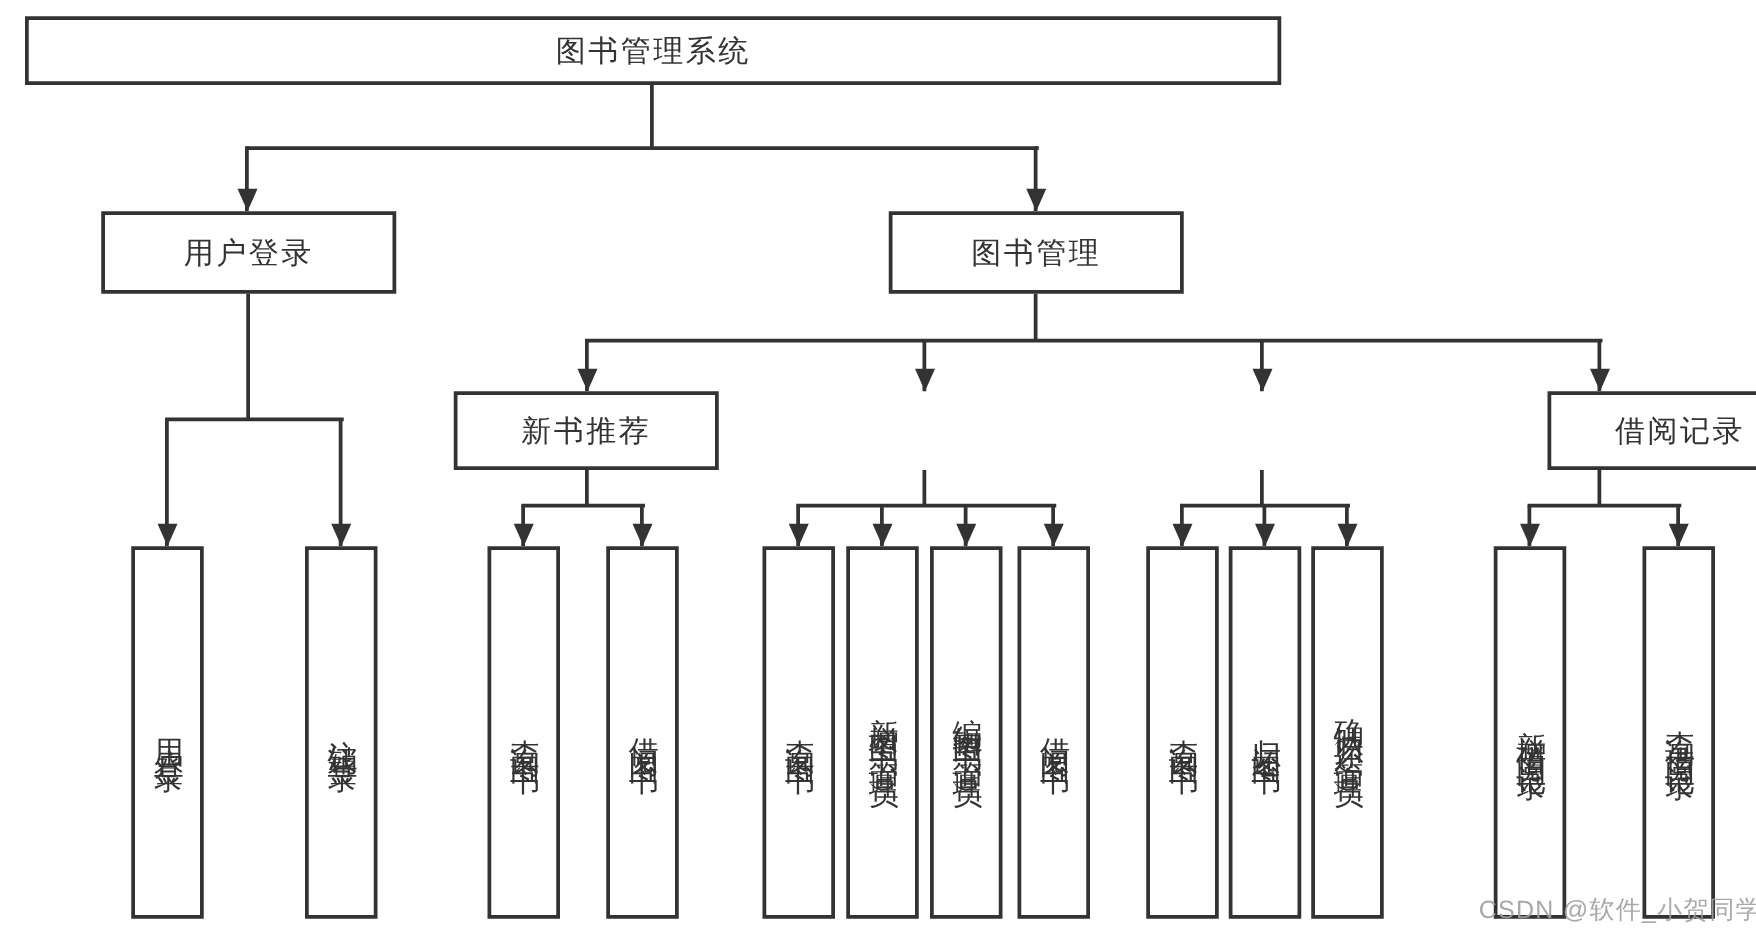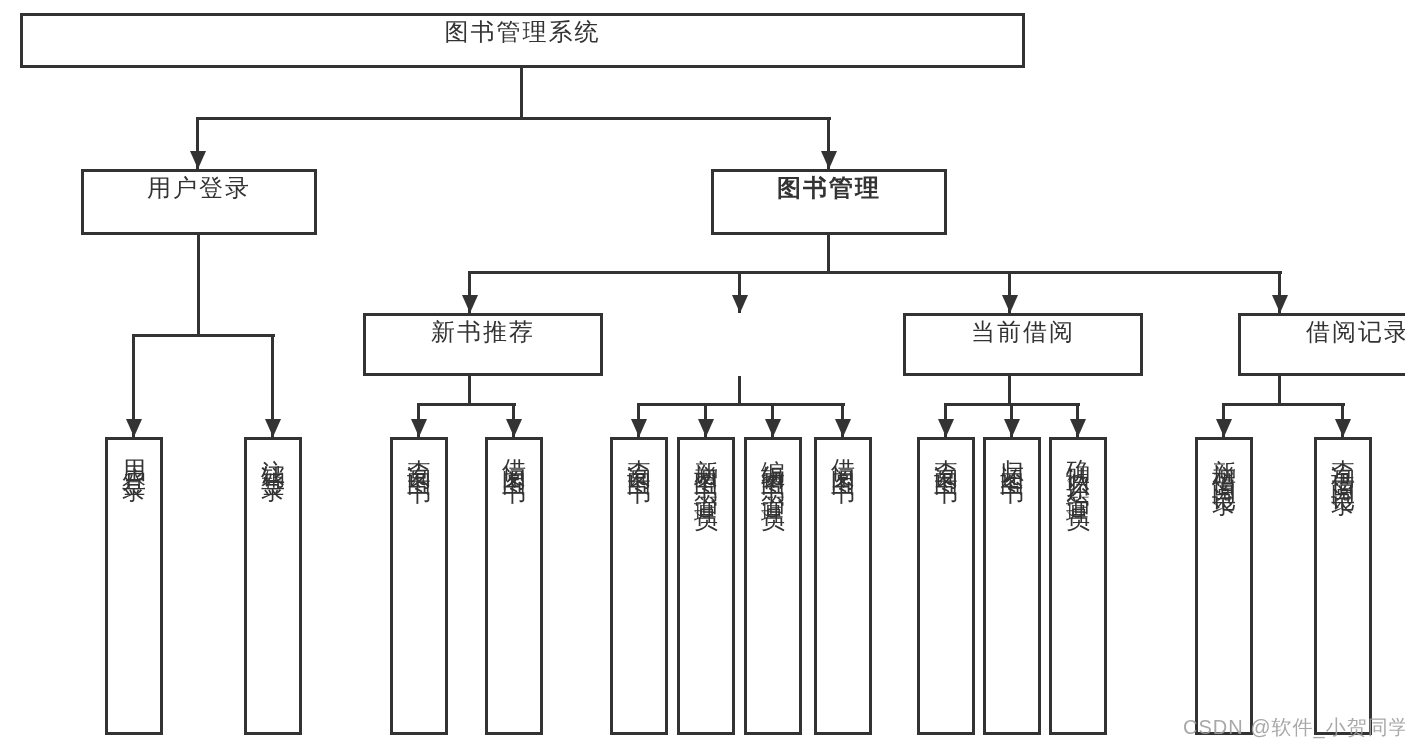--- a/index.html
+++ b/index.html
@@ -2,25 +2,25 @@
 <html><head>
 <meta charset="utf-8">
 <style>
   html,body{margin:0;padding:0;background:#fff;}
   .canvas{
     position:relative;width:1405px;height:747px;background:#ffffff;
     font-family:"Liberation Sans",sans-serif;color:#333;overflow:hidden;
   }
   .box{
     position:absolute;border:3px solid #333;background:#fff;
-    box-sizing:border-box;display:flex;justify-content:center;
+    box-sizing:border-box;display:flex;align-items:center;justify-content:center;
   }
   .l1{left:20px;top:13px;width:1005px;height:55px;}
   .l2{top:169px;width:236px;height:66px;}
-  .l3{top:313px;width:240px;height:63px;}
+  .l3{top:313px;width:212px;height:63px;}
   .l4{top:437px;width:58px;height:298px;}
   .hlabel{font-size:24px;letter-spacing:2px;white-space:nowrap;color:#333;}
   .vlabel{
     writing-mode:vertical-rl;text-orientation:mixed;
     font-size:24px;letter-spacing:7px;line-height:1;color:#333;white-space:nowrap;
   }
   .line{position:absolute;background:#333;}
   .arrow{
     position:absolute;width:0;height:0;
     border-left:8px solid transparent;border-right:8px solid transparent;
@@ -43,21 +43,21 @@
   <div class="line" style="left:520px;top:68px;width:3px;height:50px;"></div>
   <div class="line" style="left:197px;top:117px;width:634px;height:3px;"></div>
   <div class="line" style="left:196px;top:117px;width:3px;height:52px;"></div>
   <div class="line" style="left:827px;top:117px;width:3px;height:52px;"></div>
   <div class="arrow" style="left:190px;top:151px;"></div>
   <div class="arrow" style="left:821px;top:151px;"></div>
 
   <div class="box l2" style="left:81px;">
     <span class="hlabel">用户登录</span>
   </div>
-  <div class="box l2" style="left:711px;font-weight:bold;">
+  <div class="box l2" style="left:711px;">
     <span class="hlabel">图书管理</span>
   </div>
 
   <div class="line" style="left:197px;top:235px;width:3px;height:101px;"></div>
   <div class="line" style="left:132px;top:334px;width:143px;height:3px;"></div>
   <div class="line" style="left:132px;top:336px;width:3px;height:101px;"></div>
   <div class="line" style="left:271px;top:336px;width:3px;height:101px;"></div>
   <div class="arrow" style="left:126px;top:419px;"></div>
   <div class="arrow" style="left:265px;top:419px;"></div>
 
@@ -67,23 +67,20 @@
   <div class="line" style="left:738px;top:273px;width:3px;height:40px;"></div>
   <div class="line" style="left:1008px;top:273px;width:3px;height:40px;"></div>
   <div class="line" style="left:1278px;top:273px;width:3px;height:40px;"></div>
   <div class="arrow" style="left:462px;top:295px;"></div>
   <div class="arrow" style="left:732px;top:295px;"></div>
   <div class="arrow" style="left:1002px;top:295px;"></div>
   <div class="arrow" style="left:1272px;top:295px;"></div>
 
   <div class="box l3" style="left:363px;">
     <span class="hlabel">新书推荐</span>
-  </div>
-  <div class="box l3" style="left:903px;">
-    <span class="hlabel">当前借阅</span>
   </div>
   <div class="box l3" style="left:1238px;">
     <span class="hlabel">借阅记录</span>
   </div>
 
   <div class="line" style="left:468px;top:376px;width:3px;height:29px;"></div>
   <div class="line" style="left:738px;top:376px;width:3px;height:29px;"></div>
   <div class="line" style="left:1008px;top:376px;width:3px;height:29px;"></div>
   <div class="line" style="left:1278px;top:376px;width:3px;height:29px;"></div>
 

